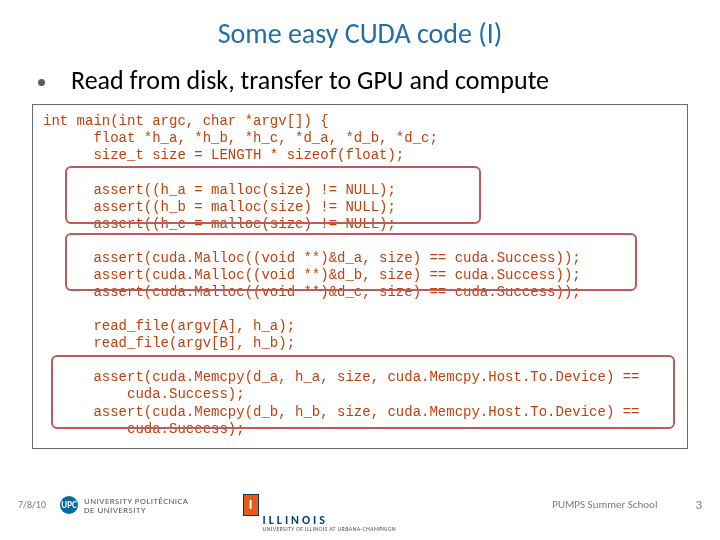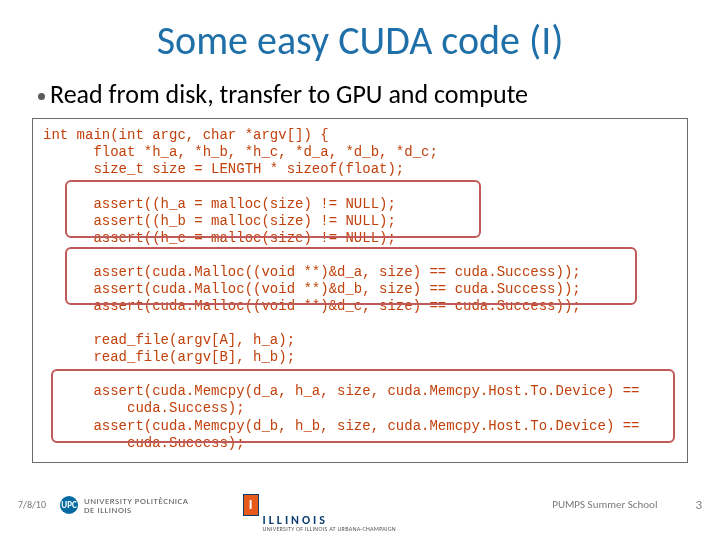--- a/index.html
+++ b/index.html
@@ -12,30 +12,30 @@
     overflow: hidden;
   }
   .slide {
     width: 720px;
     height: 540px;
     position: relative;
     padding: 12px 28px 0 28px;
   }
   .title {
     color: #1f6fa8;
-    font-size: 40px;
+    font-size: 28px;
     font-weight: 400;
     text-align: center;
     margin-top: 4px;
     margin-bottom: 14px;
   }
   .bullet-row {
     display: flex;
     align-items: flex-start;
-    gap: 5px;
+    gap: 26px;
     padding-left: 10px;
     margin-bottom: 8px;
   }
   .bullet-dot {
     width: 7px;
     height: 7px;
     background: #5b5b5b;
     border-radius: 50%;
     margin-top: 14px;
     flex-shrink: 0;
@@ -158,21 +158,21 @@
     <div class="highlight hl3"></div>
   </div>
 
   <div class="footer">
     <div class="footer-date">7/8/10</div>
 
     <div class="logo-upc">
       <div class="upc-badge">UPC</div>
       <div>
         <div class="upc-text">UNIVERSITY POLITÈCNICA</div>
-        <div class="upc-text">DE ILLINOIS</div>
+        <div class="upc-text">DE UNIVERSITY</div>
       </div>
     </div>
 
     <div class="logo-illinois">
       <div class="ill-i">I</div>
       <div class="ill-text-block">
         <div class="ill-main">ILLINOIS</div>
         <div class="ill-sub">UNIVERSITY OF ILLINOIS AT URBANA-CHAMPAIGN</div>
       </div>
     </div>

